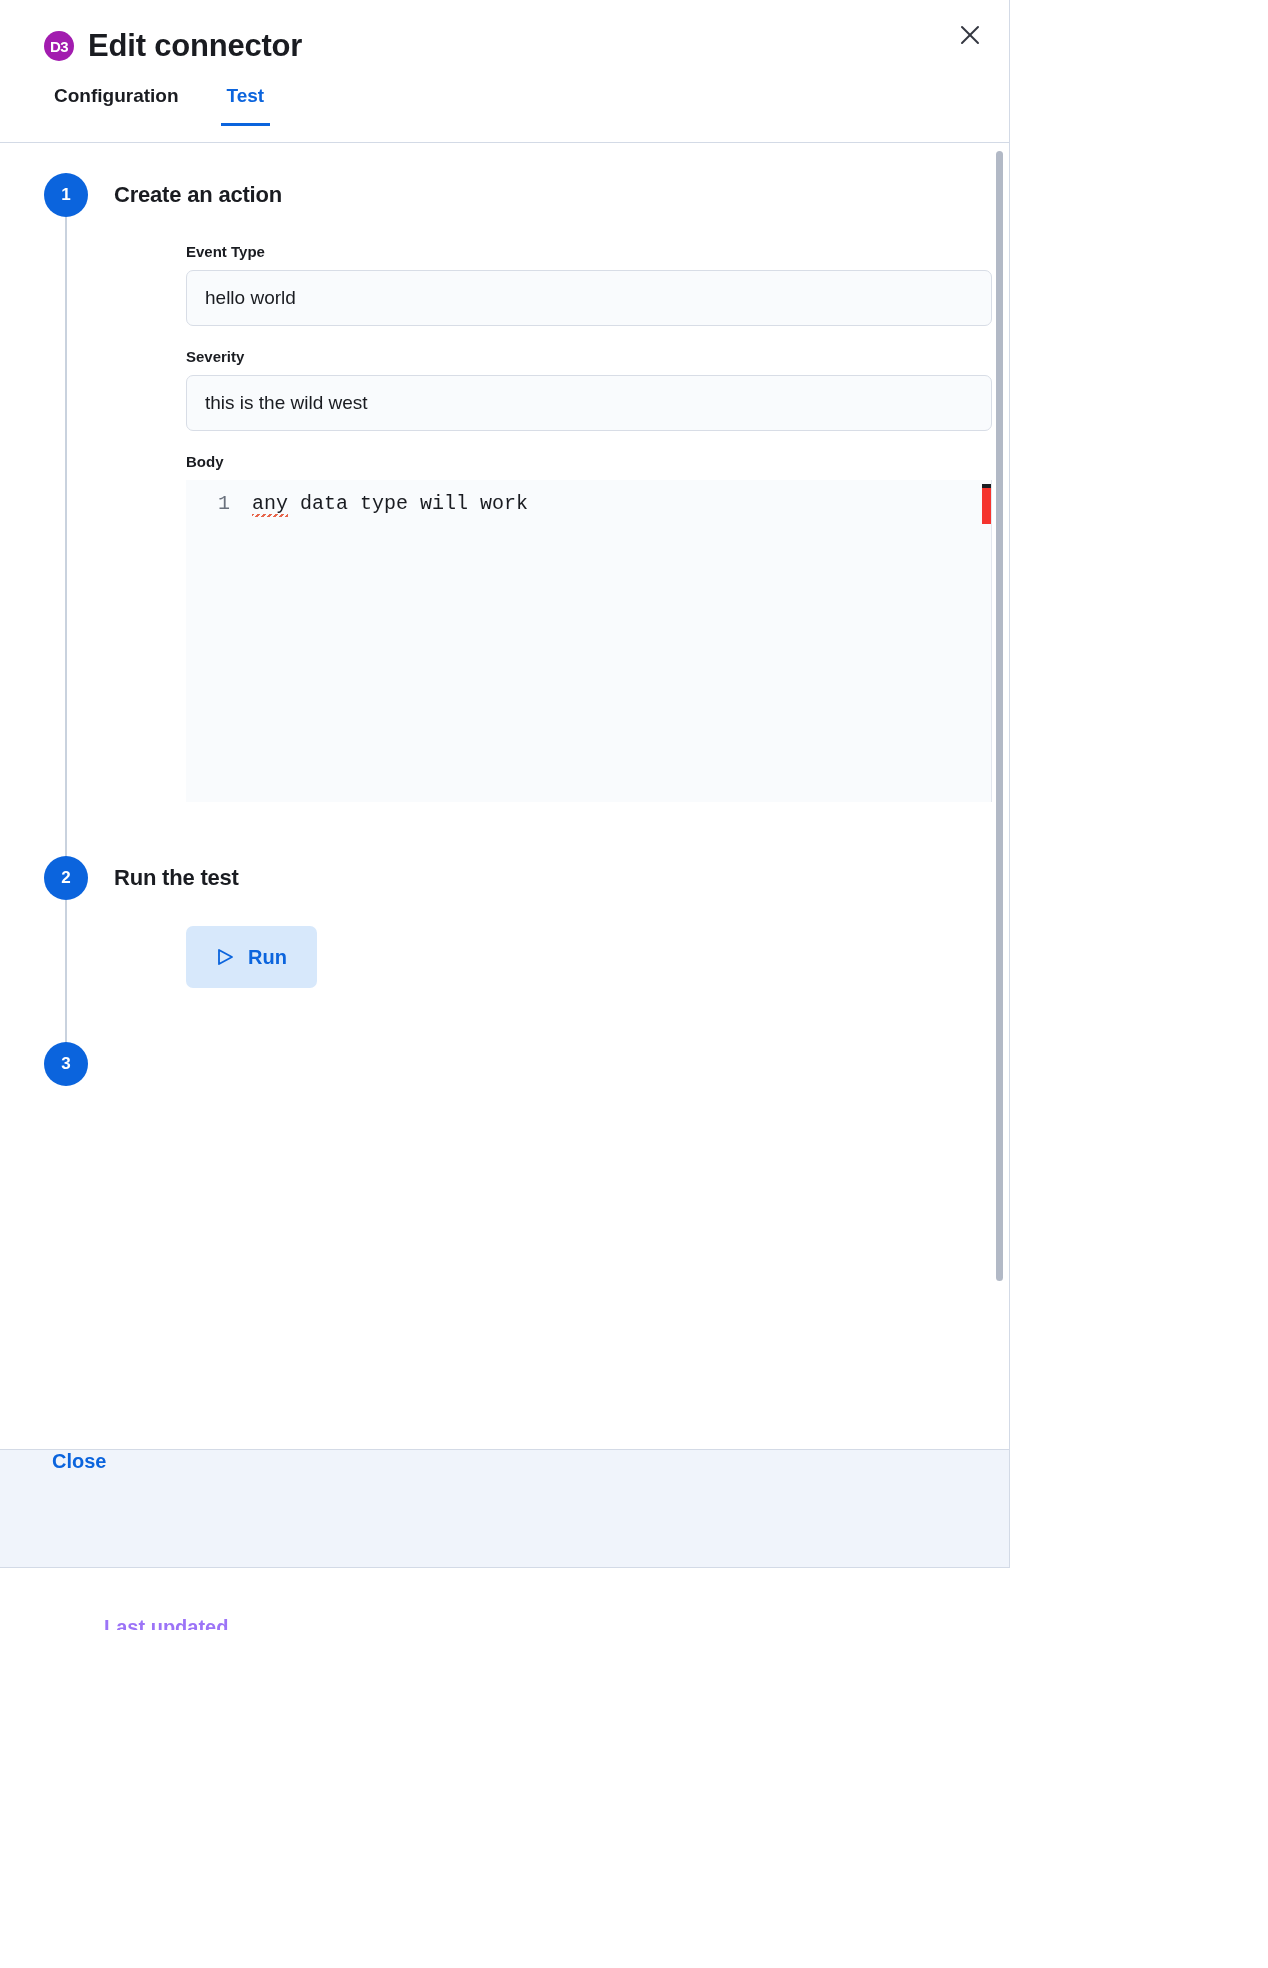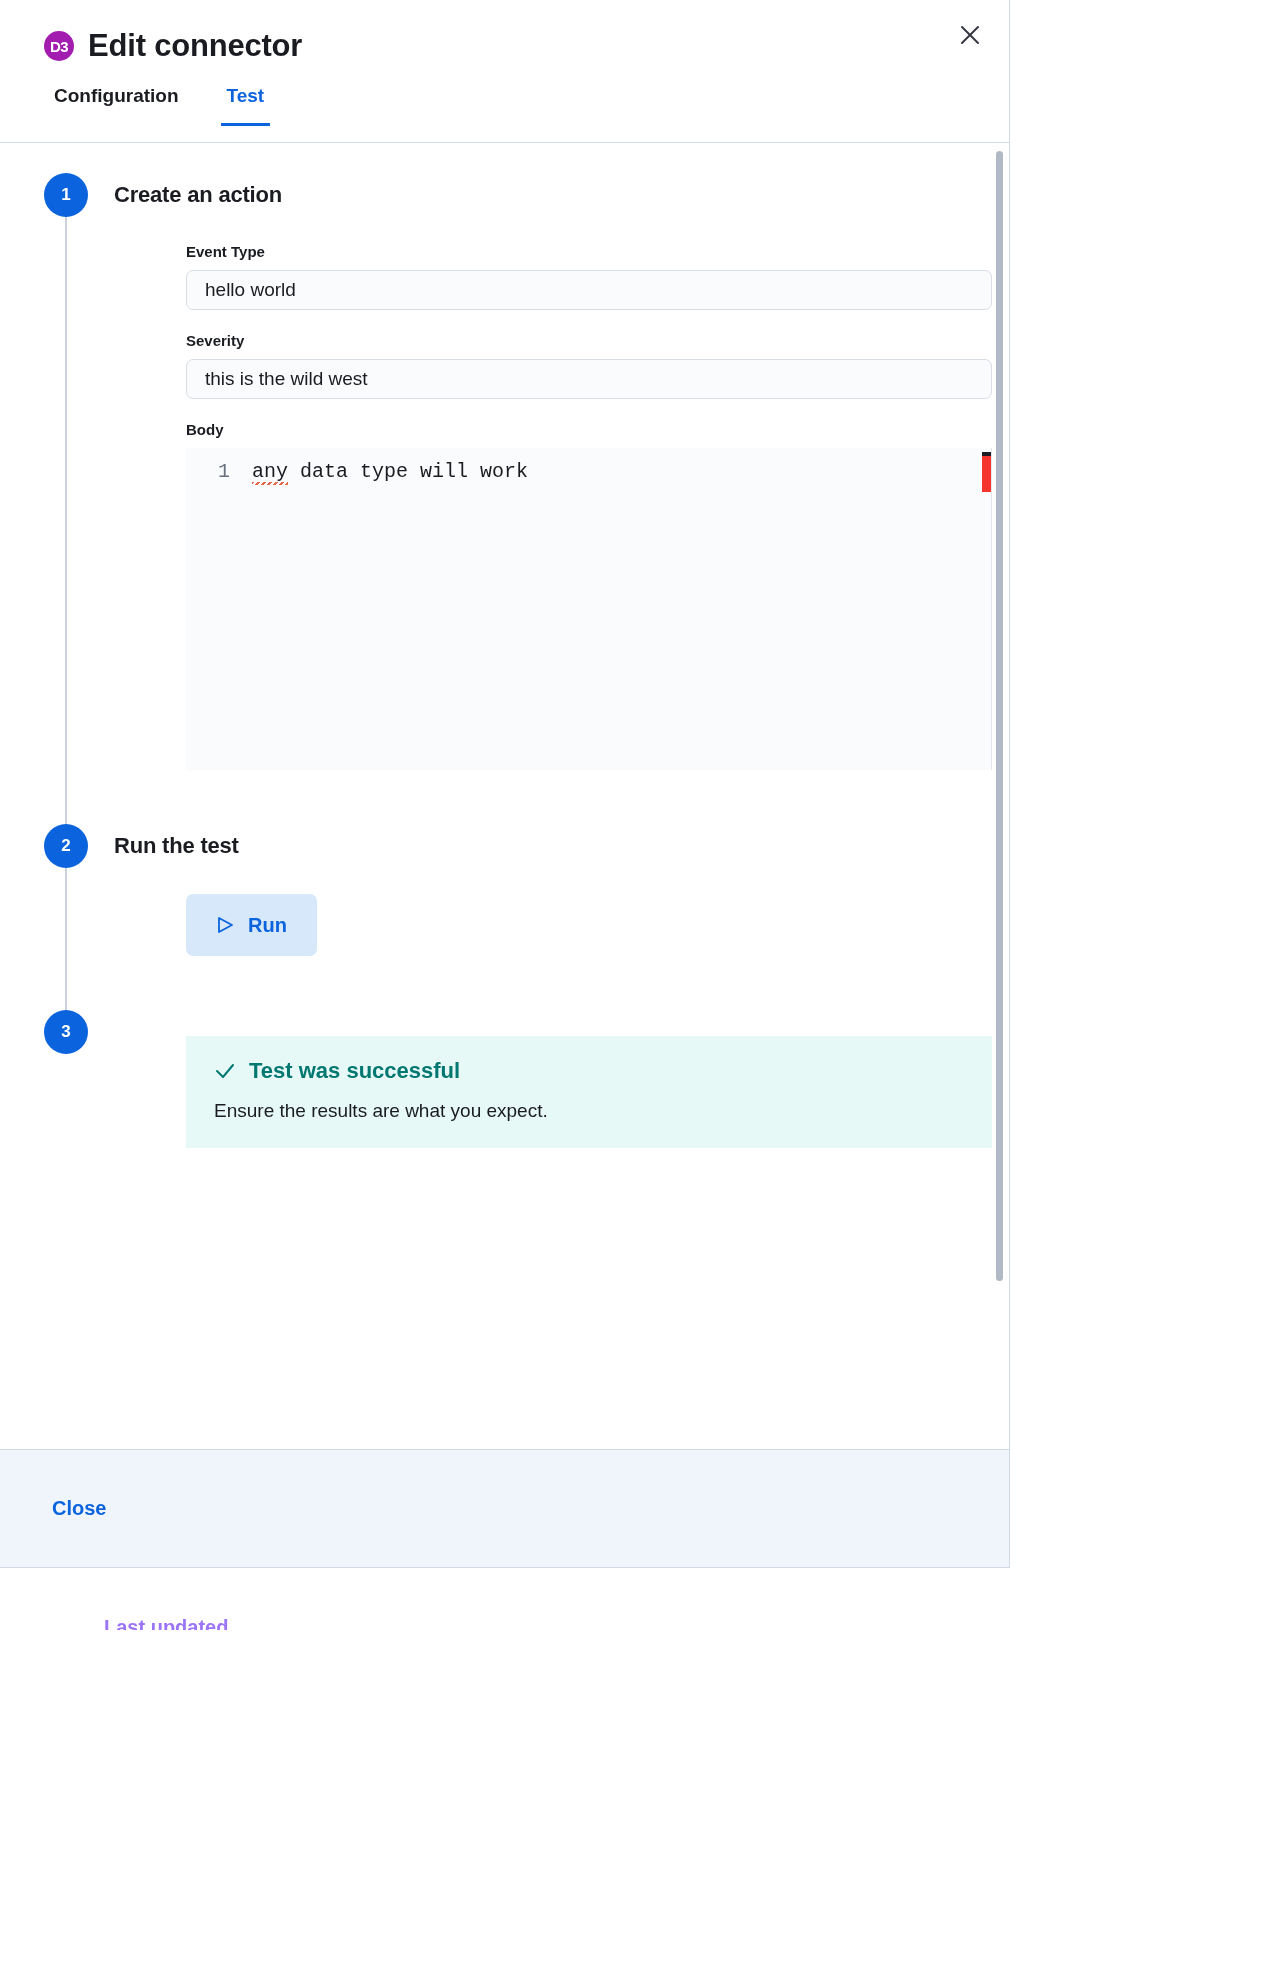--- a/index.html
+++ b/index.html
@@ -179,21 +179,21 @@
 
   
   .field-label {
     font-size: 15px;
     font-weight: bold;
     color: #1a1c21;
     margin-bottom: 10px;
   }
   .text-input {
     width: 806px;
-    height: 40px;
+    height: 56px;
     box-sizing: border-box;
     border: 1px solid #d8dde6;
     border-radius: 7px;
     background: #f9fbfd;
     padding: 0 18px;
     font-size: 19px;
     color: #1a1c21;
     font-family: inherit;
     outline: none;
   }
@@ -294,21 +294,21 @@
     color: #1a1c21;
   }
 
   
   .flyout-footer {
     flex: 0 0 auto;
     height: 118px;
     background: #f0f4fb;
     border-top: 1px solid #d3dae6;
     display: flex;
-    align-items: center;
+    align-items: flex-start;
     padding-left: 52px;
     box-sizing: border-box;
   }
   .close-link {
     font-size: 20px;
     font-weight: bold;
     color: #0b64dd;
     background: none;
     border: none;
     cursor: pointer;
@@ -399,33 +399,20 @@
                 </svg>
               </span>
               <span>Run</span>
             </button>
           </div>
         </div>
 
         <div class="step">
           <div class="step-number">3</div>
 
-          <div class="step-content">
-            <div class="callout">
-              <div class="callout-title">
-                <span style="display:flex;align-items:center;">
-                  <svg width="22" height="22" viewBox="0 0 22 22" fill="none" stroke="currentColor" stroke-width="2" stroke-linecap="round" stroke-linejoin="round">
-                    <polyline points="3,11 9,17 19,5"></polyline>
-                  </svg>
-                </span>
-                <span>Test was successful</span>
-              </div>
-              <div class="callout-text">Ensure the results are what you expect.</div>
-            </div>
-          </div>
         </div>
 
       </div>
     </div>
 
     <div class="scrollbar-track">
       <div class="scrollbar-thumb"></div>
     </div>
   </div>
 

